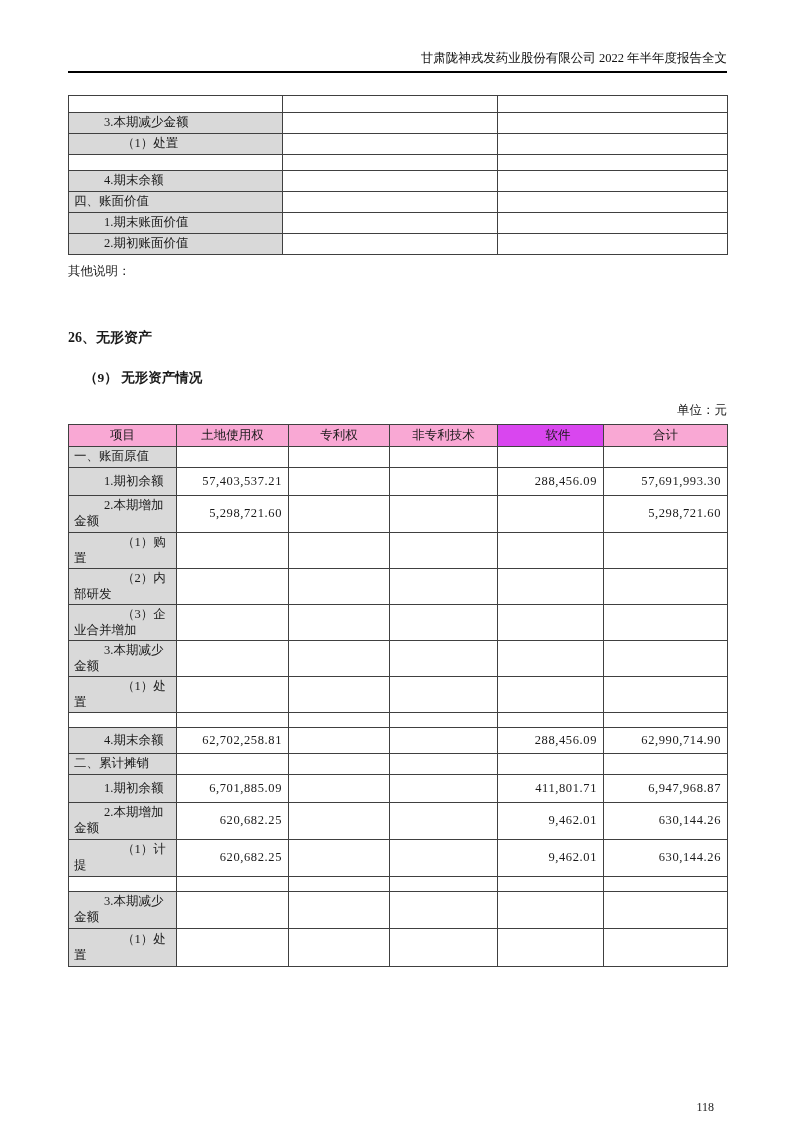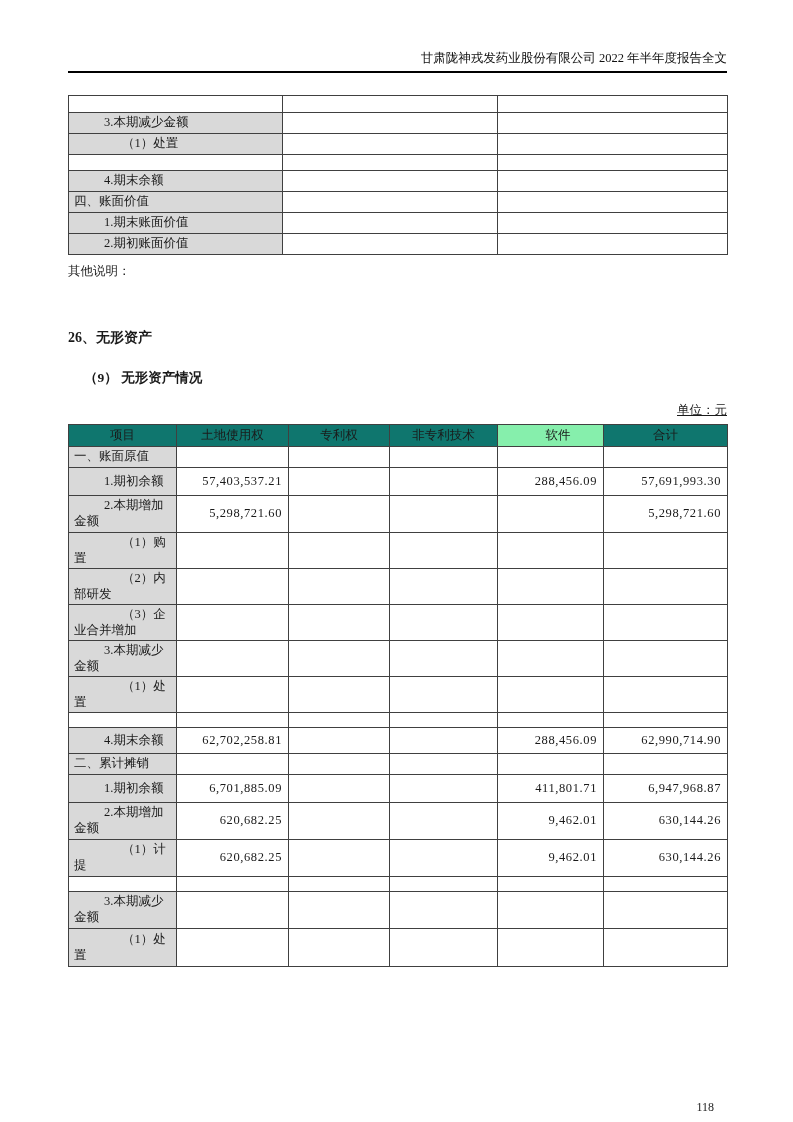--- a/index.html
+++ b/index.html
@@ -45,22 +45,22 @@
     font-weight: normal;
     padding: 1px 5px;
     line-height: 1.25;
     overflow: hidden;
     vertical-align: middle;
     word-break: break-all;
   }
   .top-table { margin-top: 22px; }
   .main-table { margin-top: 7px; }
   .shaded { background: #d9d9d9; }
-  th { background: #0f766e; text-align: center; height: 19px; }
-  .main-table th:nth-child(5) { background: #86efac; padding-left: 20px; }
+  th { background: #f9a8d4; text-align: center; height: 19px; }
+  .main-table th:nth-child(5) { background: #d946ef; padding-left: 20px; }
   .label-cell { text-align: left; }
   .indent-0 { text-indent: 0; }
   .indent-1 { text-indent: 30px; }
   .indent-2 { text-indent: 48px; }
   .num-cell {
     text-align: right;
     padding-right: 6px;
     letter-spacing: 0.6px;
     white-space: nowrap;
   }
@@ -80,21 +80,20 @@
     margin-left: 16px;
     font-size: 13.5px;
     font-weight: bold;
     line-height: 16px;
   }
   .unit-label {
     margin-top: 17px;
     text-align: right;
     font-size: 12.5px;
     line-height: 14px;
-    text-decoration: underline;
   }
   .page-number {
     position: absolute;
     top: 1100px;
     right: 79px;
     font-size: 12px;
     color: #222;
   }
 </style>
 </head>

